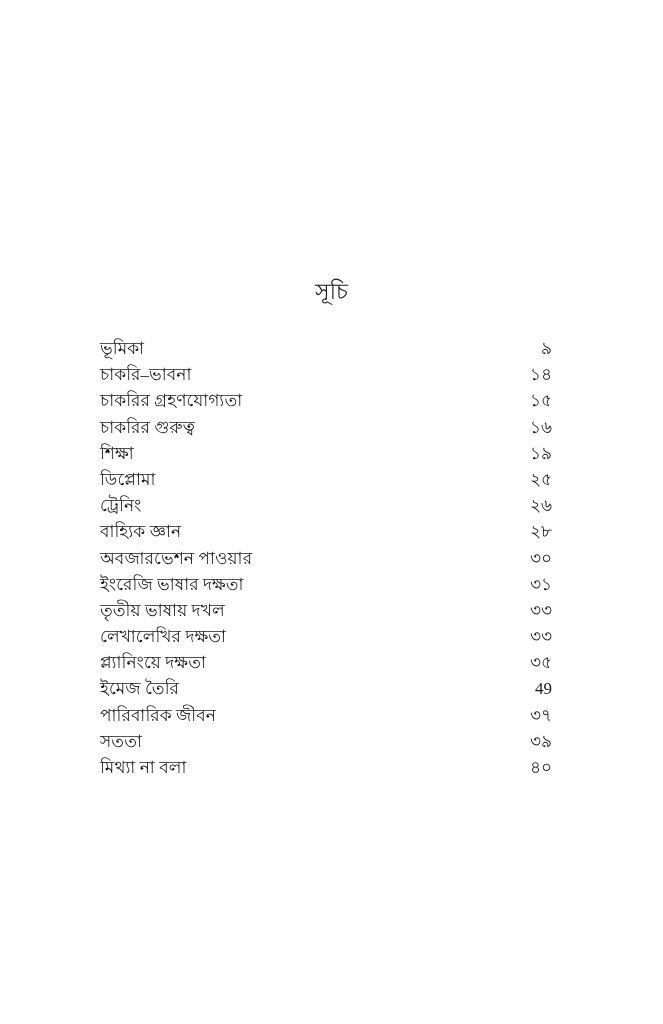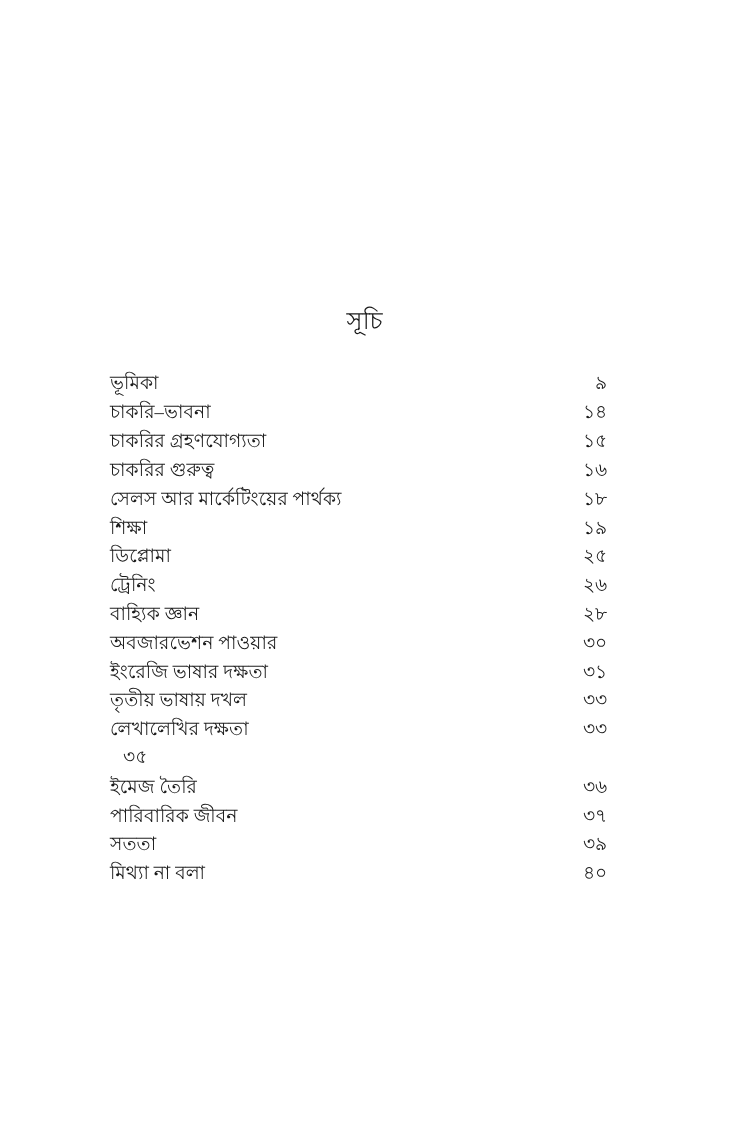--- a/index.html
+++ b/index.html
@@ -91,24 +91,20 @@
       </li>
       <li class="toc-entry">
         <span class="entry-title">চাকরির গ্রহণযোগ্যতা</span>
         <span class="entry-page">১৫</span>
       </li>
       <li class="toc-entry">
         <span class="entry-title">চাকরির গুরুত্ব</span>
         <span class="entry-page">১৬</span>
       </li>
       <li class="toc-entry">
-        <span class="entry-title">সেলস আর মার্কেটিংয়ের পার্থক্য</span>
-        <span class="entry-page">১৮</span>
-      </li>
-      <li class="toc-entry">
         <span class="entry-title">শিক্ষা</span>
         <span class="entry-page">১৯</span>
       </li>
       <li class="toc-entry">
         <span class="entry-title">ডিপ্লোমা</span>
         <span class="entry-page">২৫</span>
       </li>
       <li class="toc-entry">
         <span class="entry-title">ট্রেনিং</span>
         <span class="entry-page">২৬</span>
@@ -127,25 +123,26 @@
       </li>
       <li class="toc-entry">
         <span class="entry-title">তৃতীয় ভাষায় দখল</span>
         <span class="entry-page">৩৩</span>
       </li>
       <li class="toc-entry">
         <span class="entry-title">লেখালেখির দক্ষতা</span>
         <span class="entry-page">৩৩</span>
       </li>
       <li class="toc-entry">
+        <span class="entry-title">প্ল্যানিংয়ে দক্ষতা</span>
         <span class="entry-page">৩৫</span>
       </li>
       <li class="toc-entry">
         <span class="entry-title">ইমেজ তৈরি</span>
-        <span class="entry-page">৩৬</span>
+        <span class="entry-page">49</span>
       </li>
       <li class="toc-entry">
         <span class="entry-title">পারিবারিক জীবন</span>
         <span class="entry-page">৩৭</span>
       </li>
       <li class="toc-entry">
         <span class="entry-title">সততা</span>
         <span class="entry-page">৩৯</span>
       </li>
       <li class="toc-entry">

